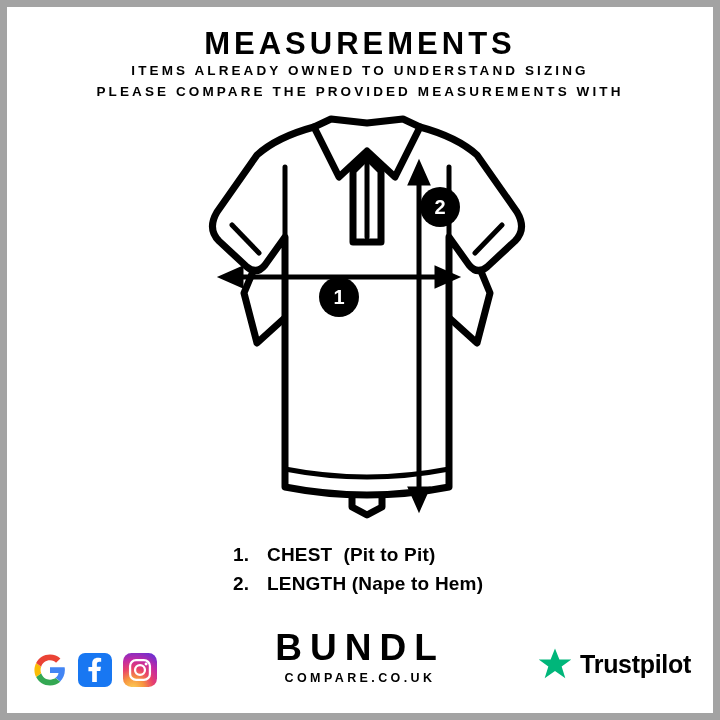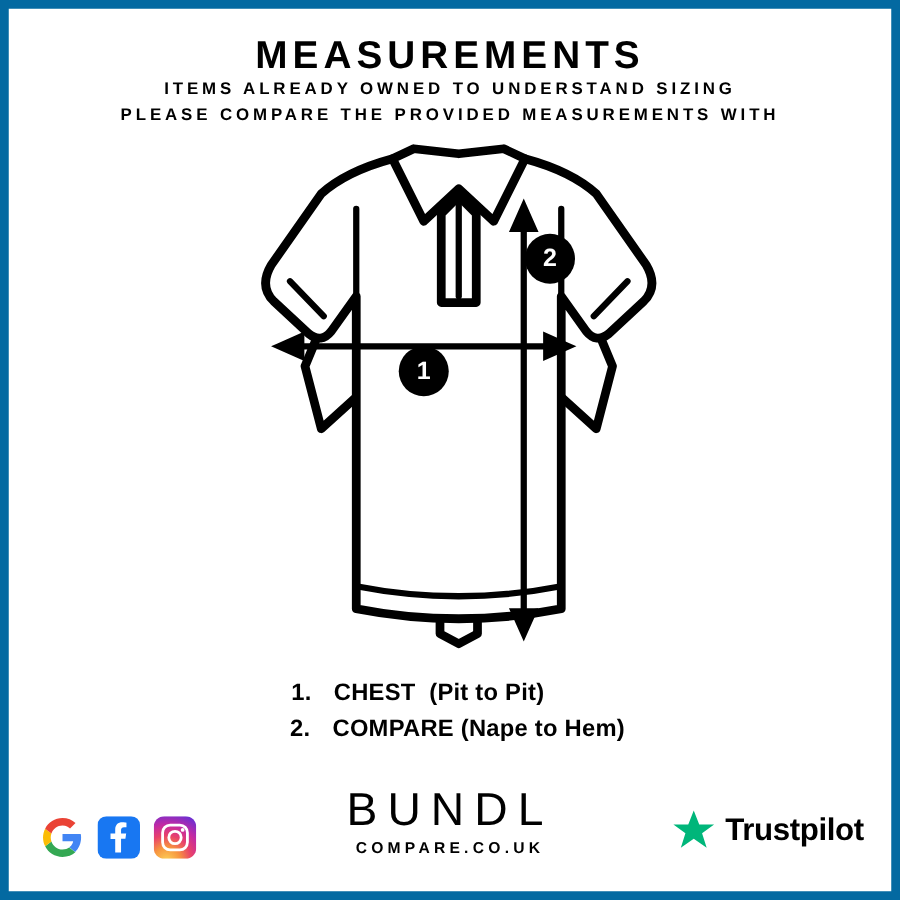--- a/index.html
+++ b/index.html
@@ -11,21 +11,21 @@
     width: 720px;
     height: 720px;
     font-family: "Liberation Sans", sans-serif;
     color: #000000;
     position: relative;
     overflow: hidden;
   }
   .page {
     position: absolute;
     inset: 0;
-    border: 7px solid #0369a1;
+    border: 7px solid #a3a3a3;
     box-sizing: border-box;
     background: #ffffff;
   }
   .inner {
     position: absolute;
     inset: 0;
   }
 
   
   .title {
@@ -129,21 +129,21 @@
 
   .brand {
     position: absolute;
     left: 0;
     right: 0;
     bottom: 10px;
     text-align: center;
   }
   .brand-name {
     font-size: 37px;
-    font-weight: normal;
+    font-weight: bold;
     letter-spacing: 8px;
     line-height: 1;
   }
   .brand-sub {
     font-size: 12.5px;
     font-weight: bold;
     letter-spacing: 3.4px;
     margin-top: 5px;
   }
 
@@ -243,21 +243,21 @@
 
       <div class="badge badge-1">1</div>
       <div class="badge badge-2">2</div>
     </div>
 
     <div class="legend">
       <div class="legend-row">
         <span class="legend-num">1.</span><span class="legend-label"><span>CHEST</span>&nbsp; <span>(Pit to Pit)</span></span>
       </div>
       <div class="legend-row">
-        <span class="legend-num">2.</span><span class="legend-label"><span>COMPARE</span> <span>(Nape to Hem)</span></span>
+        <span class="legend-num">2.</span><span class="legend-label"><span>LENGTH</span> <span>(Nape to Hem)</span></span>
       </div>
     </div>
 
     <div class="footer">
 
       <div class="socials">
         <svg class="social" viewBox="0 0 48 48">
           <path fill="#4285f4" d="M45 24c0-1.6-.1-2.7-.4-4H24v8.1h12c-.2 2-1.5 5-4.4 7l6.7 5.2C42.2 36.6 45 30.9 45 24z"></path>
           <path fill="#34a853" d="M24 46c5.9 0 10.9-2 14.5-5.3l-6.9-5.3c-1.9 1.3-4.4 2.2-7.6 2.2-5.8 0-10.7-3.8-12.5-9.1l-7.1 5.5C8 41.3 15.4 46 24 46z"></path>
           <path fill="#fbbc05" d="M11.5 28.5c-.5-1.4-.8-2.9-.8-4.5s.3-3.1.8-4.5l-7.1-5.5C2.9 17 2 20.4 2 24s.9 7 2.4 10z"></path>

